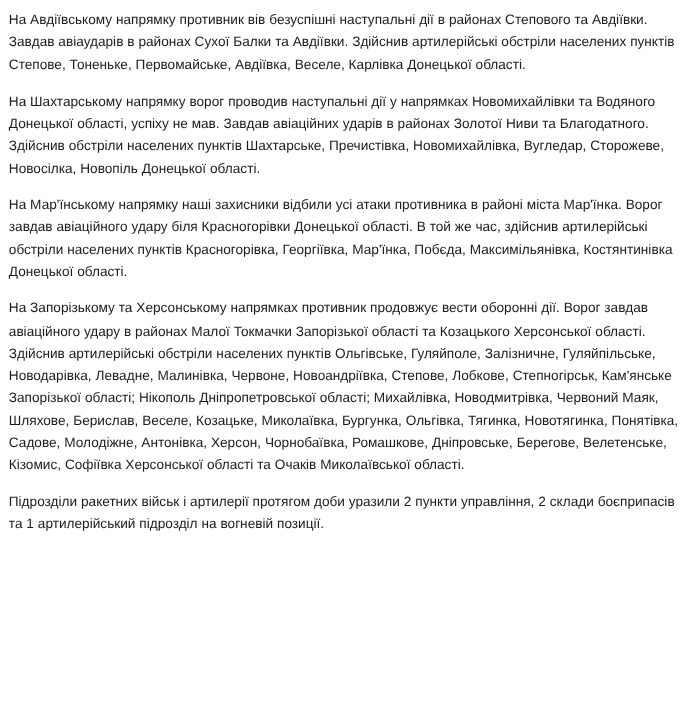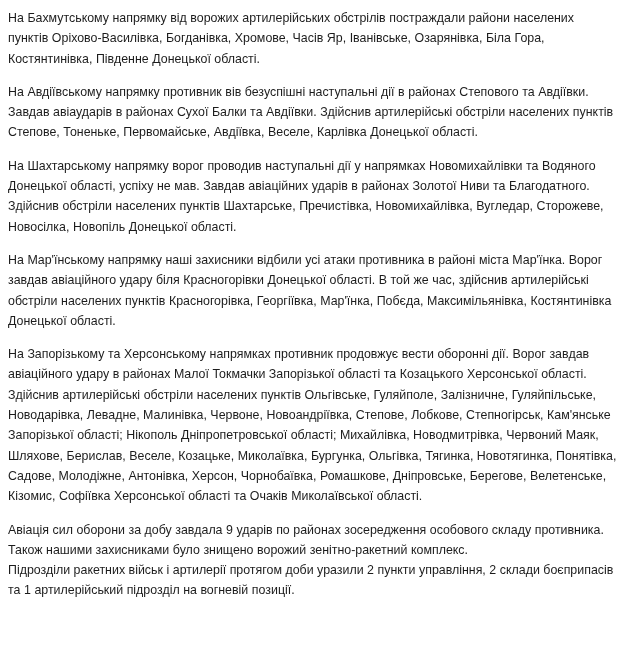--- a/index.html
+++ b/index.html
@@ -30,20 +30,18 @@
     margin-bottom: 0;
   }
   .para:last-child {
     margin-bottom: 0;
   }
 </style>
 </head>
 <body>
 
 <div id="doc">
-  <p class="para">На Бахмутському напрямку від ворожих артилерійських обстрілів постраждали райони населених пунктів Оріхово-Василівка, Богданівка, Хромове, Часів Яр, Іванівське, Озарянівка, Біла Гора, Костянтинівка, Південне Донецької області.</p>
   <p class="para">На Авдіївському напрямку противник вів безуспішні наступальні дії в районах Степового та Авдіївки. Завдав авіаударів в районах Сухої Балки та Авдіївки. Здійснив артилерійські обстріли населених пунктів Степове, Тоненьке, Первомайське, Авдіївка, Веселе, Карлівка Донецької області.</p>
   <p class="para">На Шахтарському напрямку ворог проводив наступальні дії у напрямках Новомихайлівки та Водяного Донецької області, успіху не мав. Завдав авіаційних ударів в районах Золотої Ниви та Благодатного. Здійснив обстріли населених пунктів Шахтарське, Пречистівка, Новомихайлівка, Вугледар, Сторожеве, Новосілка, Новопіль Донецької області.</p>
   <p class="para">На Мар'їнському напрямку наші захисники відбили усі атаки противника в районі міста Мар'їнка. Ворог завдав авіаційного удару біля Красногорівки Донецької області. В той же час, здійснив артилерійські обстріли населених пунктів Красногорівка, Георгіївка, Мар'їнка, Побєда, Максимільянівка, Костянтинівка Донецької області.</p>
   <p class="para">На Запорізькому та Херсонському напрямках противник продовжує вести оборонні дії. Ворог завдав авіаційного удару в районах Малої Токмачки Запорізької області та Козацького Херсонської області. Здійснив артилерійські обстріли населених пунктів Ольгівське, Гуляйполе, Залізничне, Гуляйпільське, Новодарівка, Левадне, Малинівка, Червоне, Новоандріївка, Степове, Лобкове, Степногірськ, Кам'янське Запорізької області; Нікополь Дніпропетровської області; Михайлівка, Новодмитрівка, Червоний Маяк, Шляхове, Берислав, Веселе, Козацьке, Миколаївка, Бургунка, Ольгівка, Тягинка, Новотягинка, Понятівка, Садове, Молодіжне, Антонівка, Херсон, Чорнобаївка, Ромашкове, Дніпровське, Берегове, Велетенське, Кізомис, Софіївка Херсонської області та Очаків Миколаївської області.</p>
-  <p class="para tight">Авіація сил оборони за добу завдала 9 ударів по районах зосередження особового складу противника. Також нашими захисниками було знищено ворожий зенітно-ракетний комплекс.</p>
   <p class="para">Підрозділи ракетних військ і артилерії протягом доби уразили 2 пункти управління, 2 склади боєприпасів та 1 артилерійський підрозділ на вогневій позиції.</p>
 </div>
 
 </body></html>

